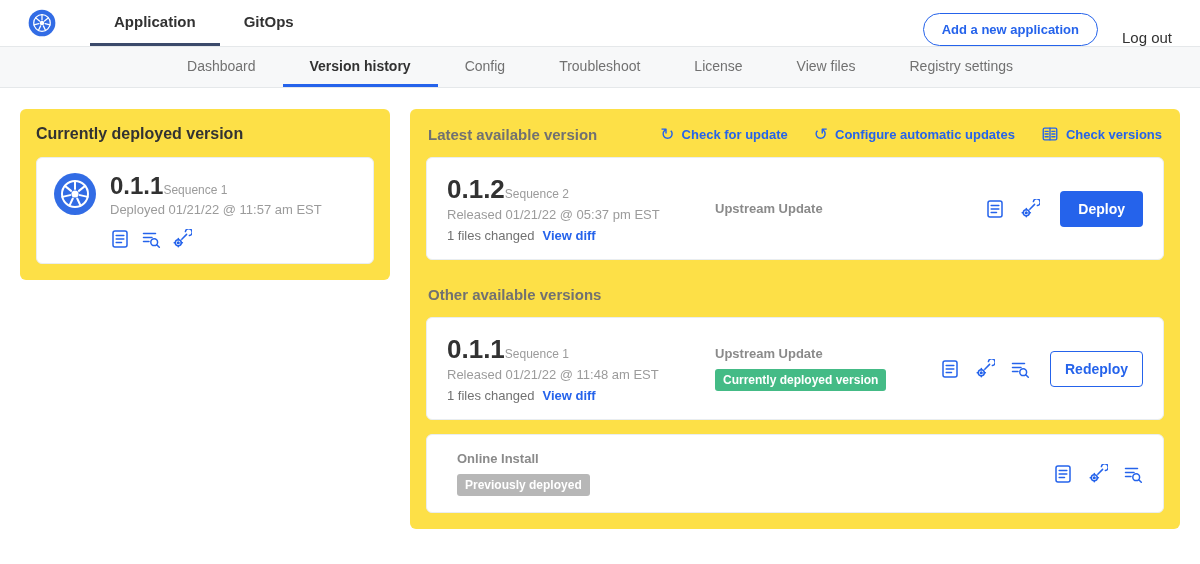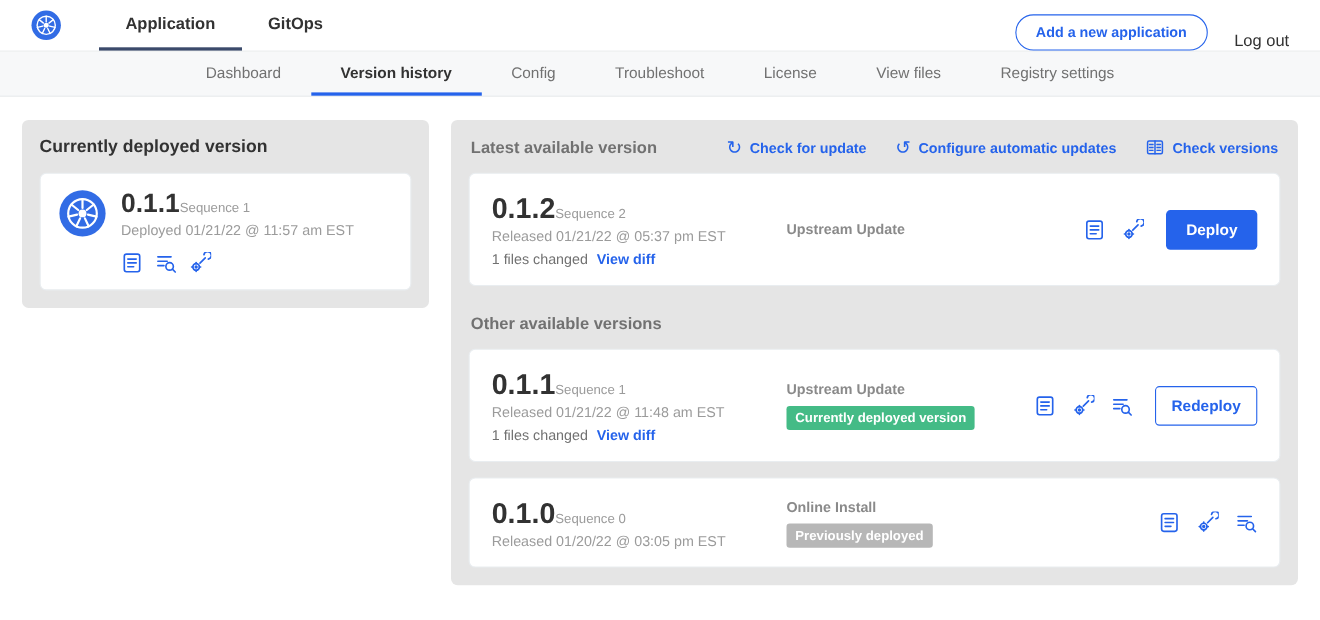--- a/index.html
+++ b/index.html
@@ -22,21 +22,21 @@
 
   
   .subnav{height:41px;background:#f7f8f9;border-bottom:1px solid #e5e8ea;
     display:flex;justify-content:center}
   .stab{display:flex;align-items:center;padding:0 27px;font-size:14px;color:#717171;
     border-bottom:3px solid transparent;cursor:pointer}
   .stab.active{color:#323232;font-weight:700;border-bottom-color:#2563eb}
 
   
   .main{display:flex;gap:20px;padding:21px 20px;align-items:flex-start;background:#fff}
-  .panel{background:#e5e5e5;border-radius:6px;padding:16px}
+  .panel{background:#fde047;border-radius:6px;padding:16px}
   .panel.left{width:370px;flex:none}
   .panel.right{flex:1}
   .panel-title{font-size:16px;font-weight:700;color:#323232}
   .card{background:#fff;border:1px solid #e9edf0;border-radius:6px}
 
   
   .dep-card{margin-top:14px;padding:14px 16px;display:flex;gap:13px;align-items:flex-start}
   .vrow{display:flex;align-items:baseline;}
   .ver-lg{font-size:24px;font-weight:700;color:#323232}
   .ver-xl{font-size:26px;font-weight:700;color:#323232}
@@ -260,27 +260,20 @@
             <use href="#i-wrench"></use>
           </svg>
         <svg class="ic" width="20" height="20" viewBox="0 0 20 20">
             <use href="#i-diff"></use>
           </svg>
         <button class="btn-outline">Redeploy</button>
       </div>
     </div>
 
     <div class="card vcard">
-      <div class="vc-col1">
-        <div class="vrow">
-          <span class="ver-xl">0.1.0</span>
-          <span class="seq">Sequence 0</span>
-        </div>
-        <div class="muted">Released 01/20/22 @ 03:05 pm EST</div>
-      </div>
       <div class="vc-col2">
         <div class="source">Online Install</div>
         <div class="badge gray">Previously deployed</div>
       </div>
       <div class="vc-col3">
         <svg class="ic" width="20" height="20" viewBox="0 0 20 20">
             <use href="#i-notes"></use>
           </svg>
         <svg class="ic" width="20" height="20" viewBox="0 0 20 20">
             <use href="#i-wrench"></use>

